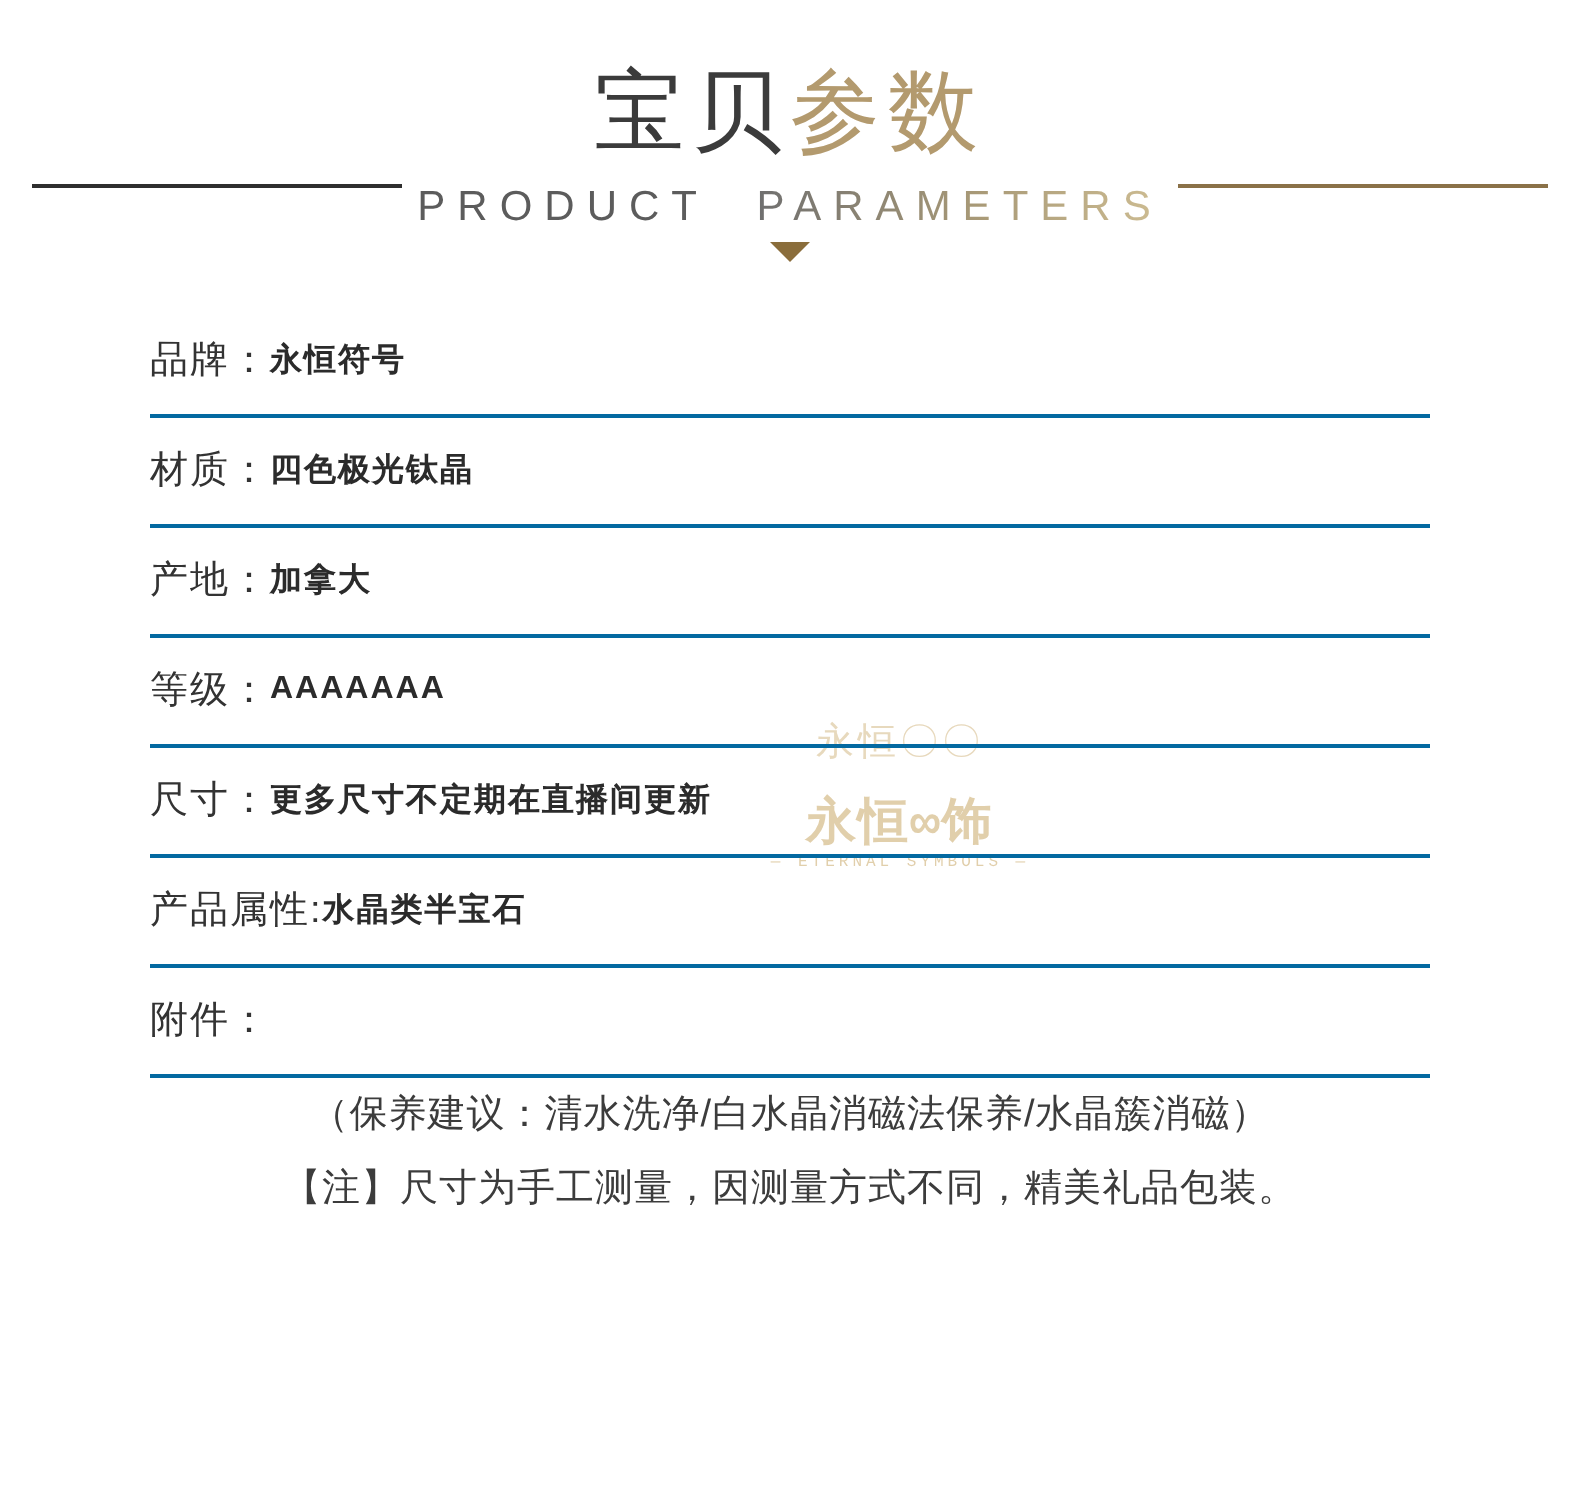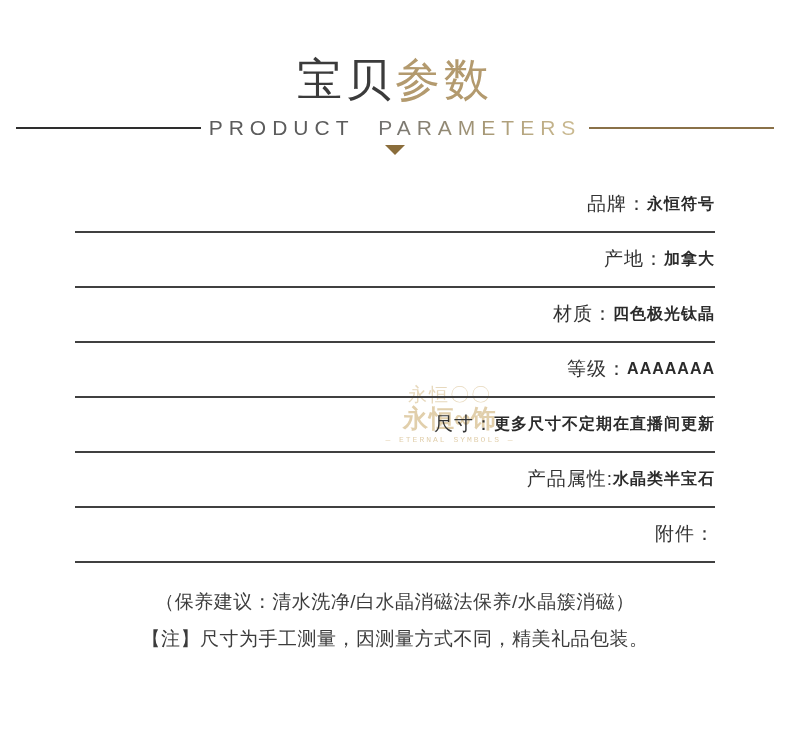--- a/index.html
+++ b/index.html
@@ -4,28 +4,28 @@
 <style>
   html,body{margin:0;padding:0;}
   body{
     width:790px;height:750px;background:#ffffff;overflow:hidden;
     font-family:"Liberation Sans","DejaVu Sans",sans-serif;
     -webkit-font-smoothing:antialiased;
   }
   .page{position:relative;width:790px;height:750px;background:#ffffff;}
 
   
-  .header{padding-top:54px;text-align:center;}
+  .header{padding-top:30px;text-align:center;}
   .title{
     margin:0;font-size:45px;font-weight:400;letter-spacing:4px;line-height:1.15;
     color:#3b3b3b;
   }
   .title .t-gold{color:#b39a6e;}
   .subtitle-row{
-    margin-top:10px;display:flex;align-items:center;justify-content:center;
+    margin-top:10px;display:flex;justify-content:center;
   }
   .rule{display:inline-block;height:2px;width:185px;}
   .rule-left{background:#2e2e2e;margin-right:8px;}
   .rule-right{background:#8a7148;margin-left:8px;}
   .subtitle{
     font-size:21px;letter-spacing:6px;color:#5c5c5c;white-space:nowrap;
   }
   .subtitle .sub-gold{
     background:linear-gradient(90deg,#6f6f6f 0%,#a99a77 55%,#cdbc92 100%);
     -webkit-background-clip:text;background-clip:text;
@@ -36,39 +36,39 @@
     border-left:10px solid transparent;border-right:10px solid transparent;
     border-top:10px solid #8a6d3b;
   }
 
   
   .spec-table{
     position:relative;margin:23px 75px 0;width:640px;
   }
   .spec-row{
     position:relative;z-index:1;
-    display:flex;justify-content:flex-end;align-items:center;
-    height:53px;border-bottom:2px solid #404040;
+    display:flex;justify-content:flex-start;align-items:center;
+    height:53px;border-bottom:2px solid #0369a1;
   }
   .spec-label{font-size:19px;color:#333333;letter-spacing:1px;}
   .spec-value{font-size:16px;color:#2b2b2b;font-weight:bold;letter-spacing:1px;}
 
   
   .watermark{
     position:absolute;z-index:0;top:208px;left:280px;width:190px;
     text-align:center;color:#c9a868;opacity:0.55;pointer-events:none;
     line-height:1.1;
     font-family:Liberation Mono, monospace;
   }
   .wm-line1{font-size:19px;letter-spacing:2px;opacity:.8;}
-  .wm-line2{font-size:25px;font-weight:bold;letter-spacing:1px;}
+  .wm-line2{font-size:25px;font-weight:bold;letter-spacing:1px;margin-top:16px;}
   .wm-en{font-size:8px;letter-spacing:2px;margin-top:2px;}
 
   
-  .footer{margin-top:20px;text-align:center;}
+  .footer{text-align:center;}
   .footer p{
     margin:0;font-size:19px;line-height:37px;color:#3c3c3c;letter-spacing:.5px;
   }
 </style>
 </head>
 <body>
 
 <div class="page">
 
   <div class="header">
@@ -89,26 +89,26 @@
       <div class="wm-line1">永恒〇〇</div>
       <div class="wm-line2">永恒∞饰</div>
       <div class="wm-en">— ETERNAL SYMBOLS —</div>
     </div>
 
     <div class="spec-row">
       <span class="spec-label">品牌：</span>
       <span class="spec-value">永恒符号</span>
     </div>
     <div class="spec-row">
+      <span class="spec-label">材质：</span>
+      <span class="spec-value">四色极光钛晶</span>
+    </div>
+    <div class="spec-row">
       <span class="spec-label">产地：</span>
       <span class="spec-value">加拿大</span>
-    </div>
-    <div class="spec-row">
-      <span class="spec-label">材质：</span>
-      <span class="spec-value">四色极光钛晶</span>
     </div>
     <div class="spec-row">
       <span class="spec-label">等级：</span>
       <span class="spec-value">AAAAAAA</span>
     </div>
     <div class="spec-row">
       <span class="spec-label">尺寸：</span>
       <span class="spec-value">更多尺寸不定期在直播间更新</span>
     </div>
     <div class="spec-row">

